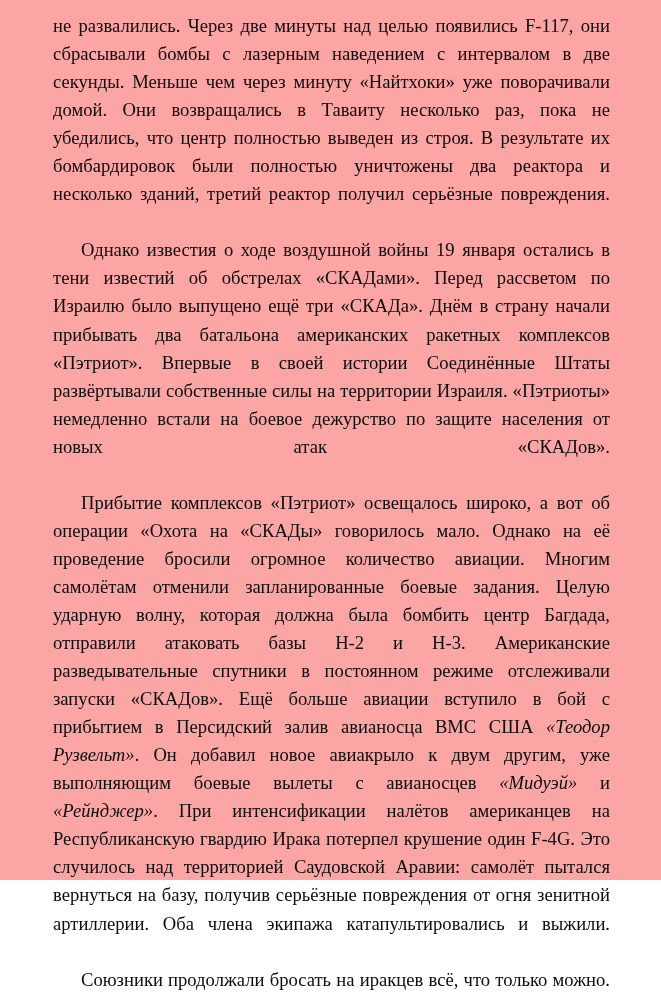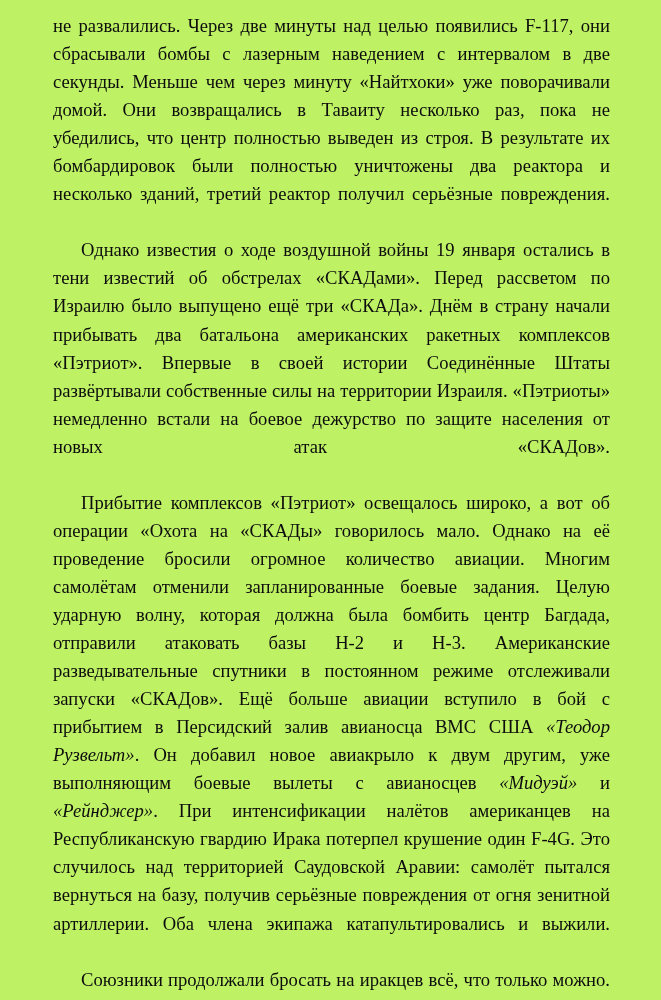--- a/index.html
+++ b/index.html
@@ -12,22 +12,22 @@
     width: 661px;
     height: 1000px;
     overflow: hidden;
     font-family: "Liberation Serif", "DejaVu Serif", serif;
     color: #0d0d0d;
   }
 
   #page {
     position: relative;
     width: 661px;
-    height: 1000px;
-    background: #bef264;
+    height: 880px;
+    background: #fca5a5;
     box-sizing: border-box;
     text-decoration: underline;
   }
 
   #text-column {
     position: absolute;
     left: 53px;
     top: 12px;
     width: 557px;
   }

